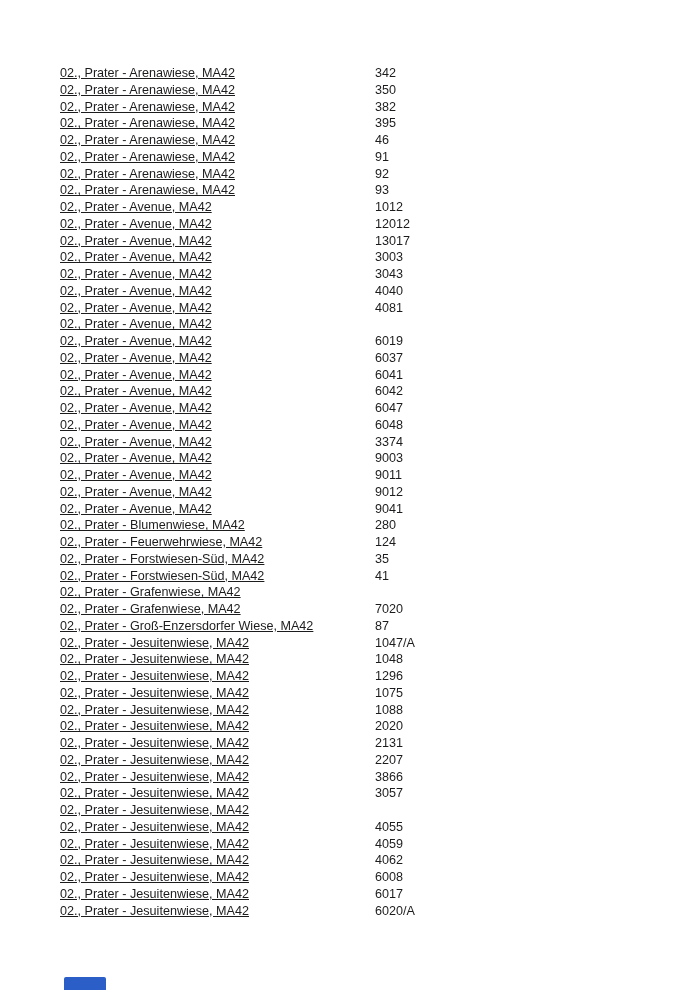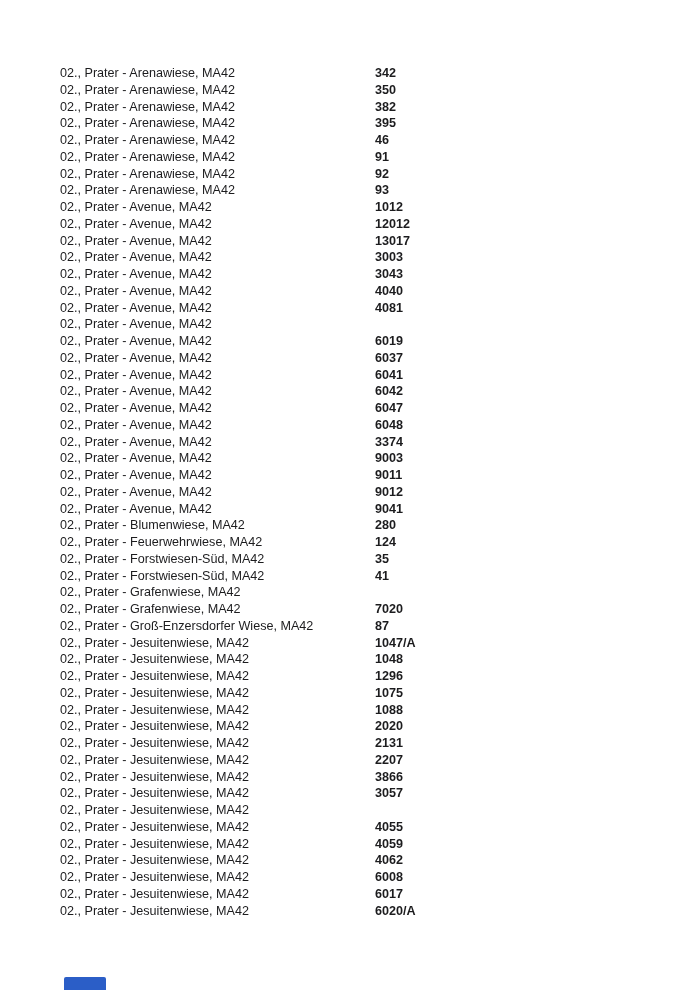--- a/index.html
+++ b/index.html
@@ -26,24 +26,24 @@
     align-items: center;
     height: 16.76px;
     font-size: 12.6px;
     line-height: 16.76px;
     white-space: nowrap;
   }
   .loc {
     width: 315px;
     flex: 0 0 315px;
     overflow: hidden;
+    text-decoration: underline;
   }
   .num {
     flex: 1;
-    font-weight: bold;
   }
   .link-preview-badge {
     position: absolute;
     left: 64px;
     bottom: 0;
     width: 42px;
     height: 13px;
     border-radius: 2px 2px 0 0;
   }
 </style>

